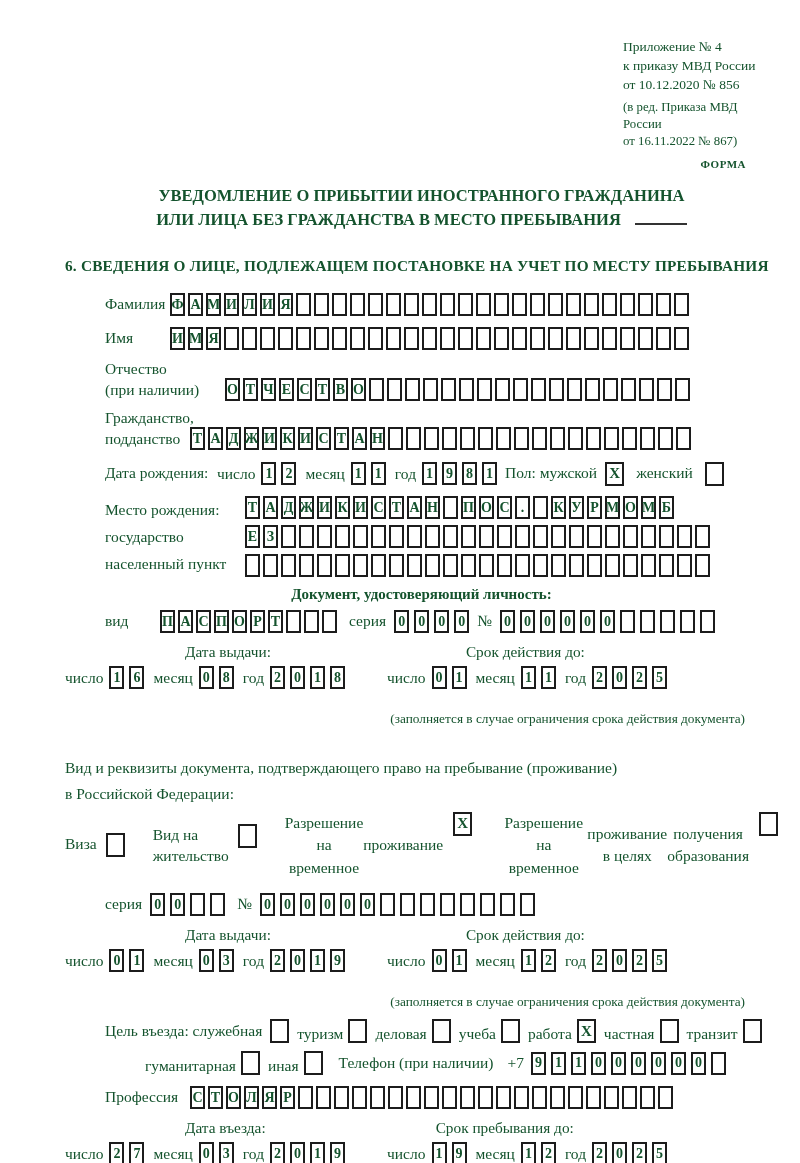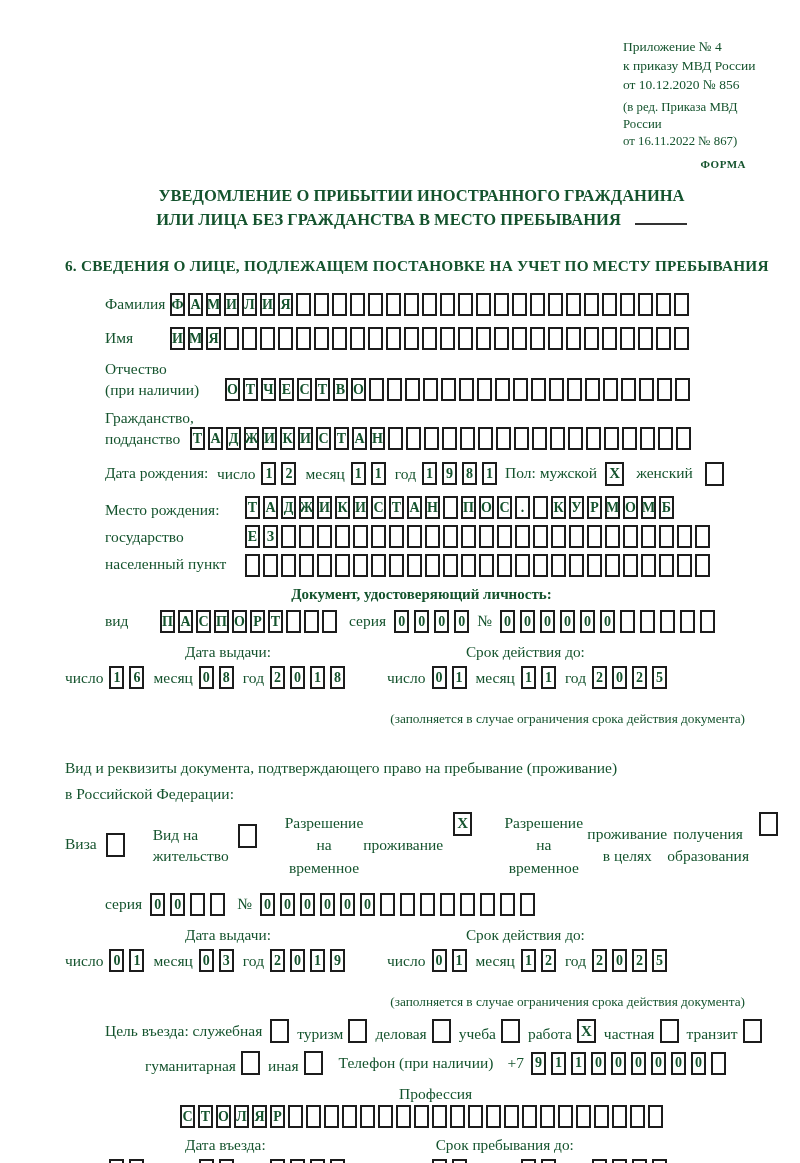--- a/index.html
+++ b/index.html
@@ -584,21 +584,21 @@
         <span class="cell">0</span>
         <span class="cell">0</span>
         <span class="cell">0</span>
         <span class="cell">0</span>
         <span class="cell">0</span>
         <span class="cell">0</span>
         <span class="cell"></span>
       </span>
   </div>
 
-  <div class="frow" style="margin-top:9px;flex-direction:column;">
+  <div class="frow" style="margin-top:9px;">
     <span class="flabel w85">Профессия</span>
     <span class="cells">
         <span class="cell">С</span>
         <span class="cell">Т</span>
         <span class="cell">О</span>
         <span class="cell">Л</span>
         <span class="cell">Я</span>
         <span class="cell">Р</span>
         <span class="cell"></span>
         <span class="cell"></span>

